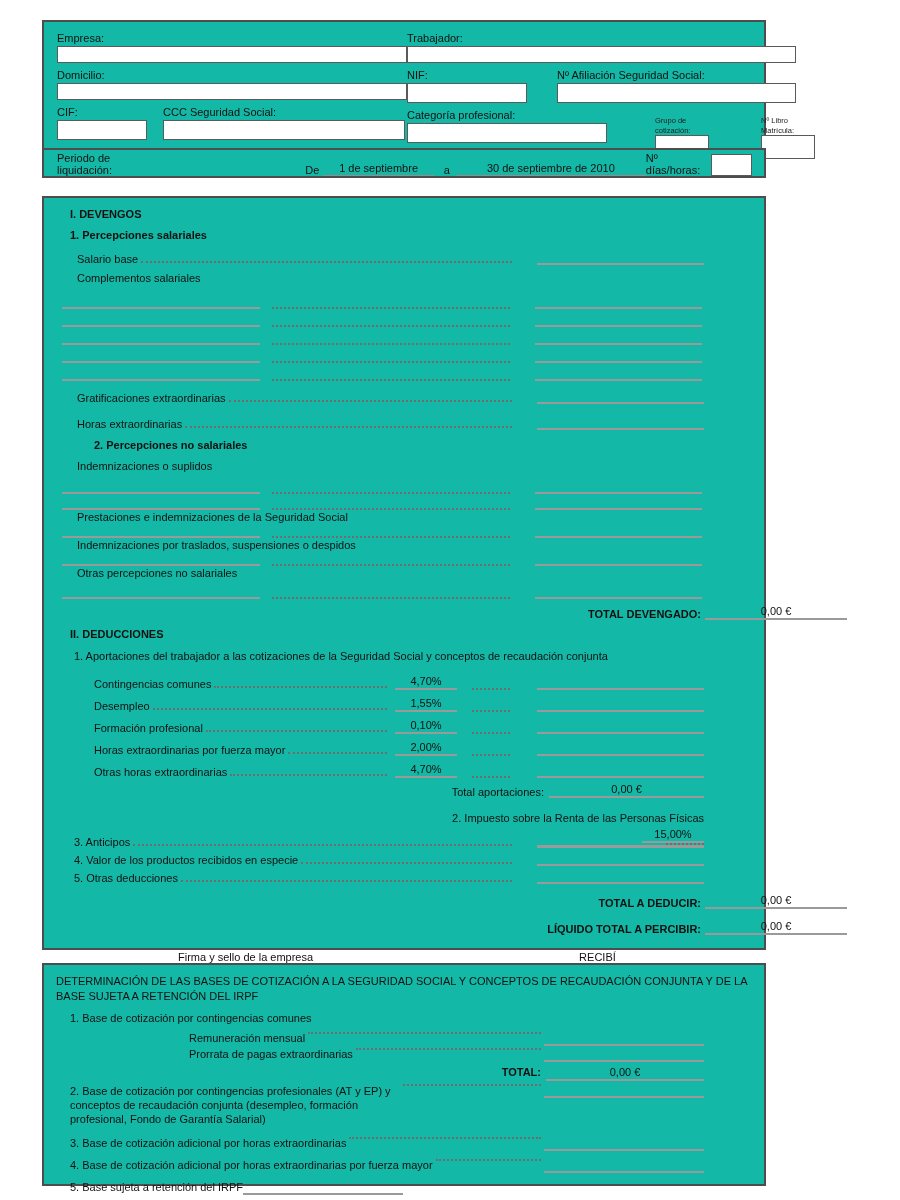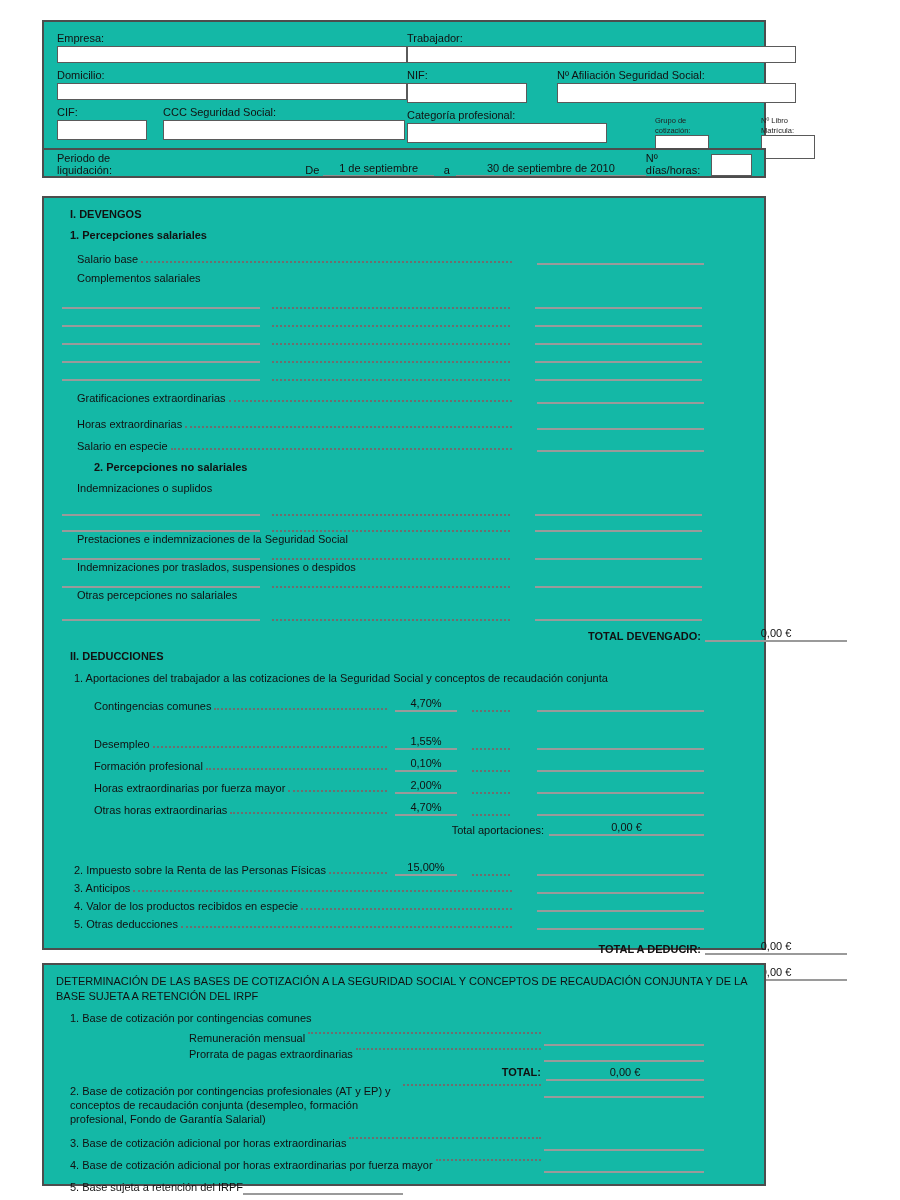--- a/index.html
+++ b/index.html
@@ -162,25 +162,20 @@
   <div class="row" style="margin-top:9px;">
     <span class="lbl ind1">Gratificaciones extraordinarias</span>
     <span class="leader"></span>
     <div class="amt"></div>
   </div>
   <div class="row" style="margin-top:12px;">
     <span class="lbl ind1">Horas extraordinarias</span>
     <span class="leader"></span>
     <div class="amt"></div>
   </div>
-  <div class="row" style="margin-top:8px;">
-    <span class="lbl ind1">Salario en especie</span>
-    <span class="leader"></span>
-    <div class="amt"></div>
-  </div>
 
   <div class="lbl bold" style="margin-top:9px;margin-left:24px;">2. Percepciones no salariales</div>
   <div class="lbl ind1" style="margin-top:9px;">Indemnizaciones o suplidos</div>
 
   <div class="blank-row" style="margin-top:6px;height:16px;">
     <div class="left-line"></div>
     <div class="mid-leader"></div>
     <div class="amt"></div>
   </div>
   <div class="blank-row" style="height:16px;">
@@ -216,21 +211,21 @@
   <div class="lbl ind2" style="margin-top:10px;">1. Aportaciones del trabajador a las cotizaciones de la Seguridad Social y conceptos de recaudación conjunta</div>
 
   <div style="margin-top:6px;">
     <div class="row" style="height:22px;">
       <span class="lbl ind3">Contingencias comunes</span>
       <span class="leader"></span>
       <span class="pct">4,70%</span>
       <span class="mini-dots"></span>
       <div class="amt" style="margin-left:27px;"></div>
     </div>
-    <div class="row" style="height:22px;margin-top:16px;">
+    <div class="row" style="height:22px;">
       <span class="lbl ind3">Desempleo</span>
       <span class="leader"></span>
       <span class="pct">1,55%</span>
       <span class="mini-dots"></span>
       <div class="amt" style="margin-left:27px;"></div>
     </div>
     <div class="row" style="height:22px;">
       <span class="lbl ind3">Formación profesional</span>
       <span class="leader"></span>
       <span class="pct">0,10%</span>
@@ -251,21 +246,21 @@
       <span class="mini-dots"></span>
       <div class="amt" style="margin-left:27px;"></div>
     </div>
   </div>
 
   <div class="row" style="justify-content:flex-end;height:20px;">
     <span class="lbl">Total aportaciones:</span>
     <span class="amt-val" style="width:155px;margin-left:5px;">0,00 €</span>
   </div>
 
-  <div class="row" style="margin-top:22px;height:18px;">
+  <div class="row" style="margin-top:14px;height:18px;flex-direction:column;">
     <span class="lbl ind2">2. Impuesto sobre la Renta de las Personas Físicas</span>
     <span class="leader"></span>
     <span class="pct">15,00%</span>
     <span class="mini-dots"></span>
     <div class="amt" style="margin-left:27px;"></div>
   </div>
   <div class="row" style="height:18px;">
     <span class="lbl ind2">3. Anticipos</span>
     <span class="leader"></span>
     <div class="amt"></div>

